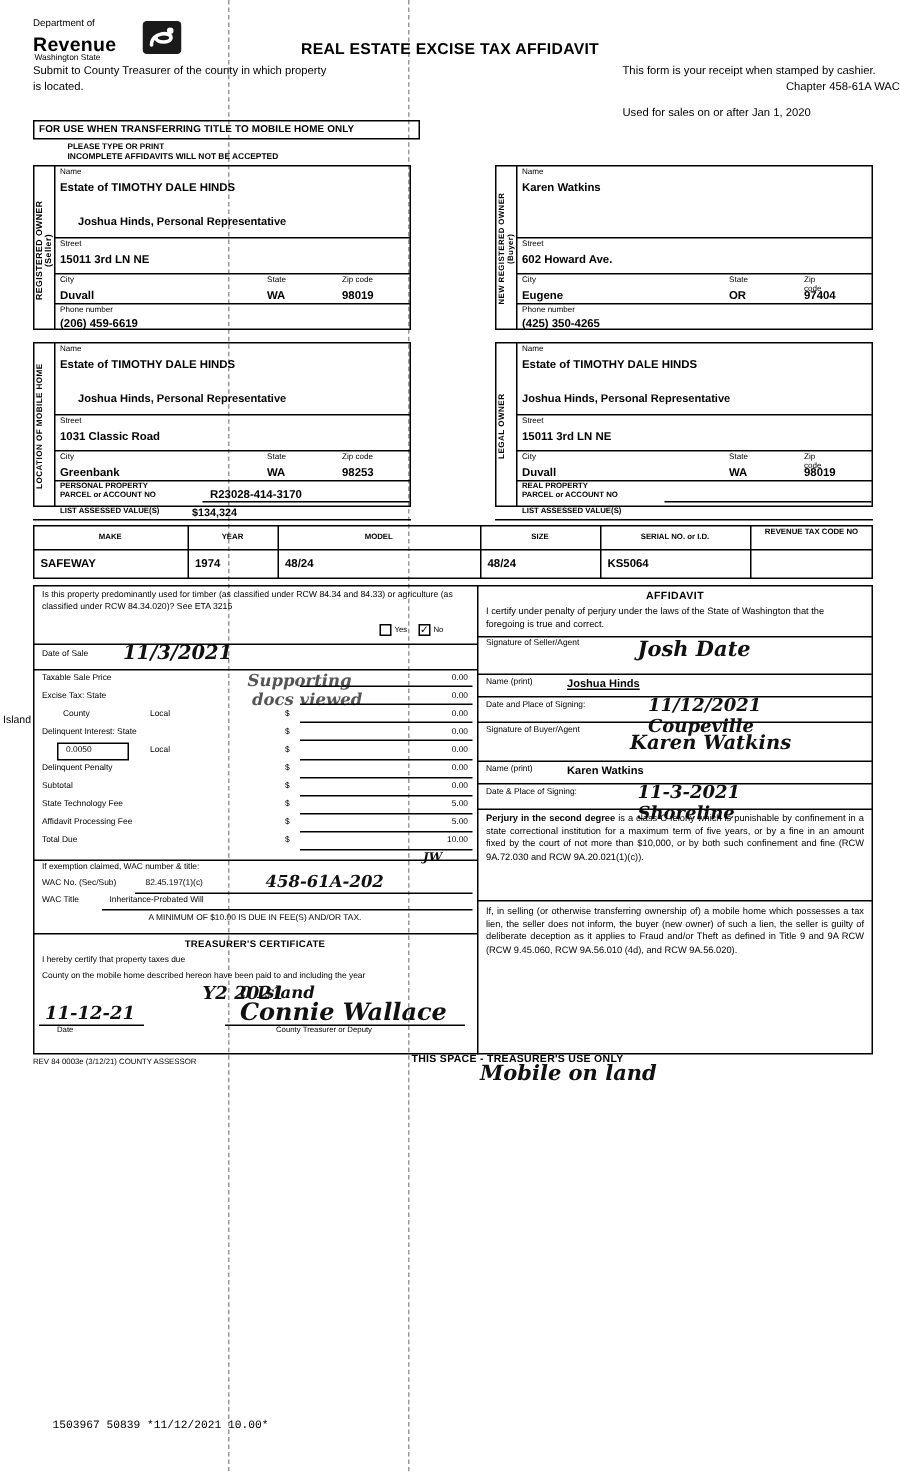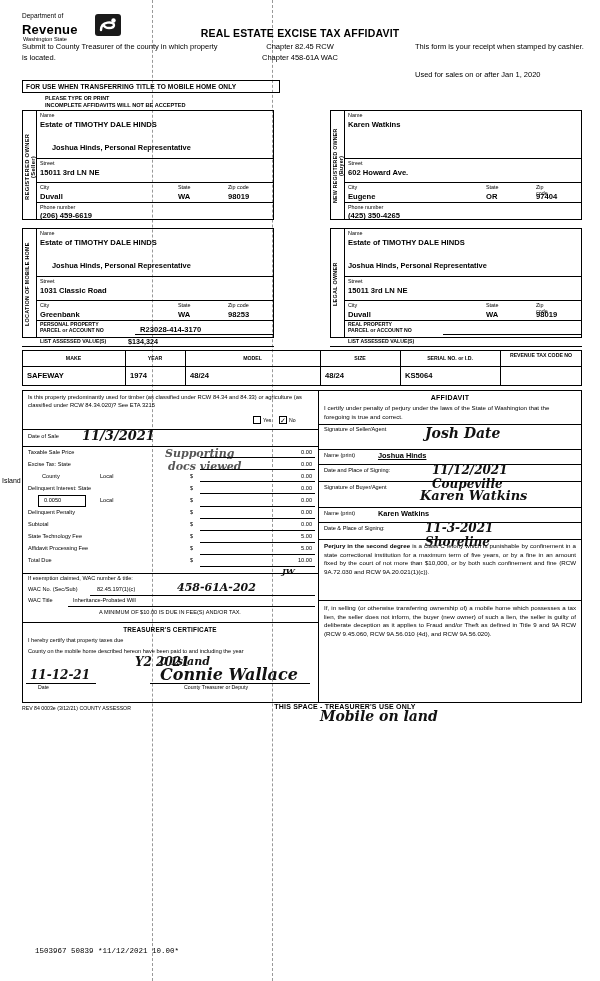--- a/index.html
+++ b/index.html
@@ -5,21 +5,21 @@
   html,body{margin:0;padding:0;background:#fff;}
   body{width:600px;height:981px;font-family:"Liberation Sans",sans-serif;color:#000;position:relative;overflow:hidden;}
   .page{position:absolute;left:0;top:0;width:545px;height:981px;}
   .dept{position:absolute;left:22px;top:12px;width:120px;font-size:6.5px;line-height:1.15;}
   .rev{position:absolute;left:22px;top:22px;font-size:13px;font-weight:bold;letter-spacing:.2px;}
   .revsub{position:absolute;left:23px;top:36px;font-size:5.6px;}
   .logo{position:absolute;left:95px;top:14px;width:26px;height:22px;}
   .title1{position:absolute;left:0;top:14px;width:600px;text-align:center;font-size:11px;font-weight:bold;letter-spacing:.3px;}
   .title2{position:absolute;left:0;top:27px;width:600px;text-align:center;font-size:10.5px;font-weight:bold;letter-spacing:.2px;}
   .sub1{position:absolute;left:0;top:42px;width:600px;text-align:center;font-size:7.5px;}
-  .sub2{position:absolute;left:0;top:53px;width:600px;text-align:center;font-size:7.5px;}
+  .sub2{position:absolute;left:0;top:53px;width:600px;text-align:right;font-size:7.5px;}
   .ltxt{position:absolute;left:22px;top:42px;width:200px;font-size:7.5px;line-height:1.45;}
   .rtxt{position:absolute;left:415px;top:42px;width:175px;font-size:7.5px;line-height:1.45;}
   .banner{position:absolute;left:22px;top:80px;width:250px;border:1px solid #000;font-size:6.6px;font-weight:bold;padding:2px 3px;letter-spacing:.1px;}
   .ppt{position:absolute;left:45px;top:95px;font-size:5.4px;font-weight:bold;}
   .ppt2{position:absolute;left:45px;top:102px;font-size:5.6px;font-weight:bold;}
   .box{position:absolute;border:1px solid #000;box-sizing:border-box;}
   .lbl{font-size:5.4px;position:absolute;}
   .val{font-size:7.6px;font-weight:bold;position:absolute;}
   .vert{position:absolute;writing-mode:vertical-rl;transform:rotate(180deg);font-size:5.8px;font-weight:bold;text-align:center;letter-spacing:.3px;}
   .hline{position:absolute;border-top:1px solid #000;}
@@ -47,21 +47,20 @@
   <div class="revsub">Washington State</div>
   <div class="logo">
     <svg width="26" height="22" viewBox="0 0 26 22">
         <rect x="0" y="0" width="26" height="22" rx="3" fill="#1a1a1a"></rect>
         <path d="M6 16 C6 7,19 7,19 11 C19 15,9 15,9 11" stroke="#fff" stroke-width="2.4" fill="none" stroke-linecap="round"></path>
         <circle cx="18.5" cy="6.5" r="2.2" fill="#fff"></circle>
       </svg>
   </div>
 
   <div class="title2">REAL ESTATE EXCISE TAX AFFIDAVIT</div>
-  <div class="sub1">Chapter 82.45 RCW</div>
   <div class="sub2">Chapter 458-61A WAC</div>
   <div class="ltxt">Submit to County Treasurer of the county in which property is located.</div>
   <div class="rtxt">This form is your receipt when stamped by cashier.</div>
   <div class="rtxt" style="top:70px;">Used for sales on or after Jan  1, 2020</div>
 
   <div class="banner">FOR USE WHEN TRANSFERRING TITLE TO MOBILE HOME ONLY</div>
   <div class="ppt">PLEASE TYPE OR PRINT</div>
   <div class="ppt2">INCOMPLETE AFFIDAVITS WILL NOT BE ACCEPTED</div>
 
   <div class="box" style="left:22px;top:110px;width:252px;height:110px;"></div>

